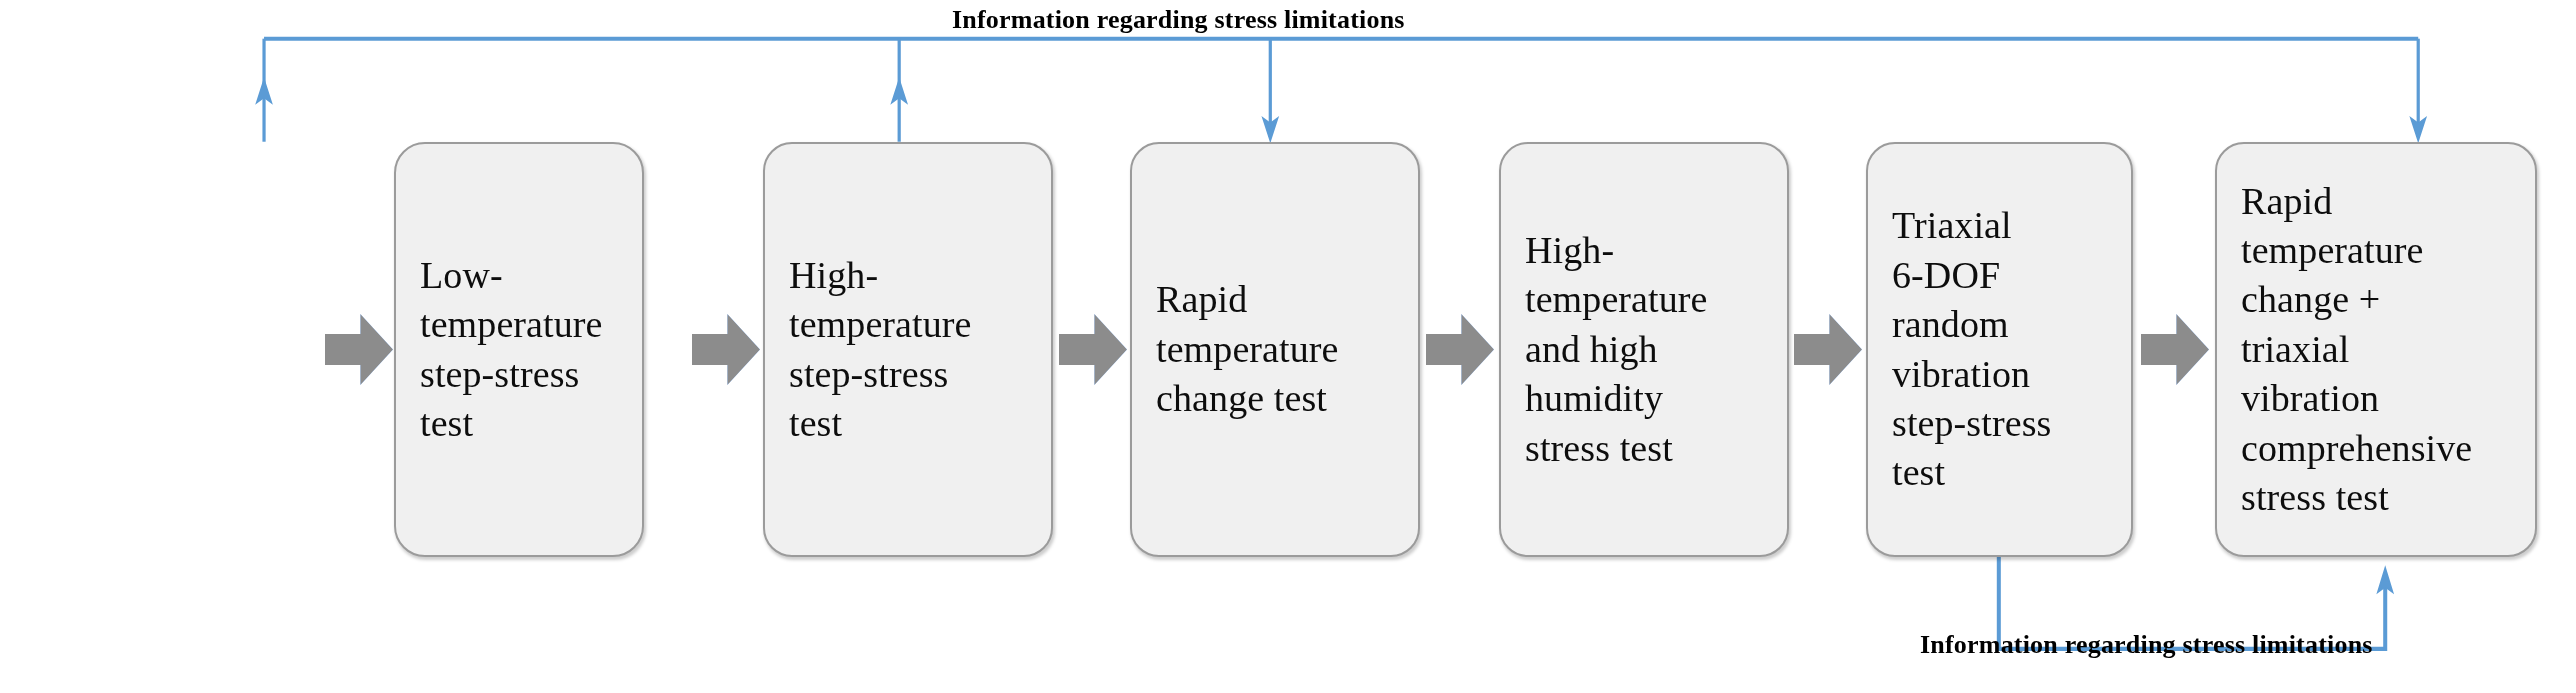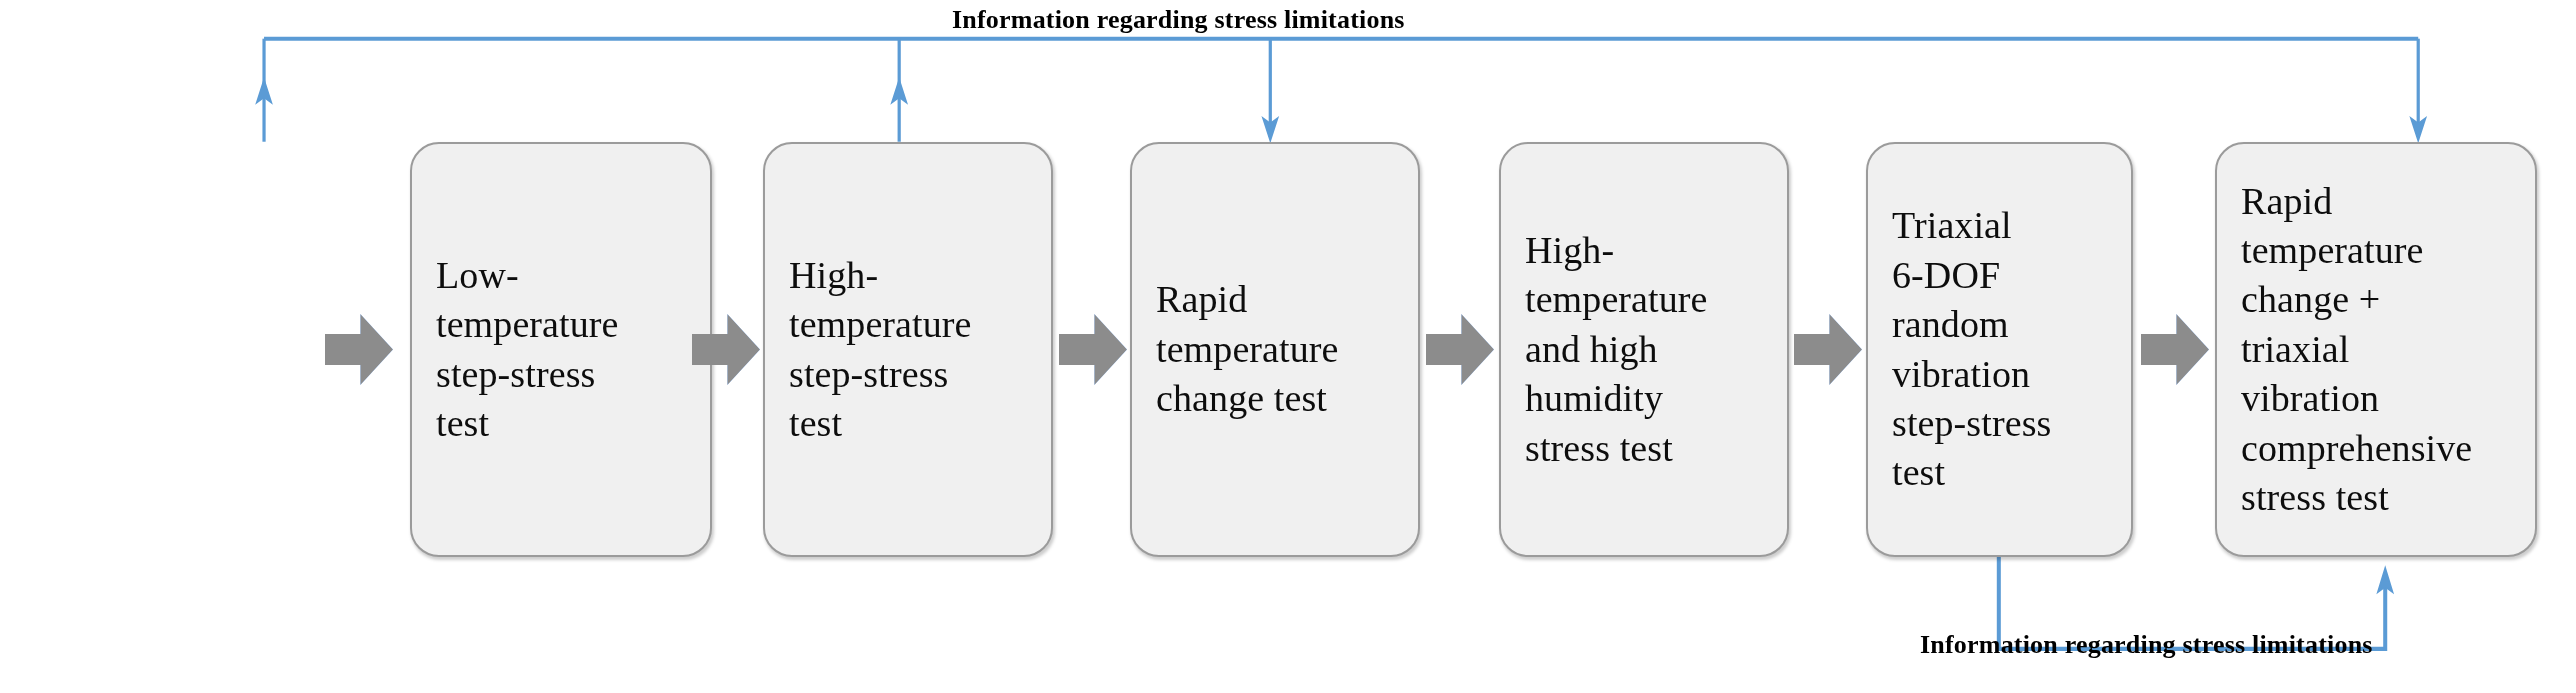--- a/index.html
+++ b/index.html
@@ -100,21 +100,21 @@
     <path d="M 1578,178 L 1567,144 L 1578,152 L 1589,144 Z" fill="#5b9bd5"></path>
 
     <path d="M 3004,48 L 3004,170" stroke="#5b9bd5" stroke-width="4" fill="none"></path>
     <path d="M 3004,178 L 2993,144 L 3004,152 L 3015,144 Z" fill="#5b9bd5"></path>
 
     <path d="M 2483,692 L 2483,806 L 2963,806 L 2963,716" stroke="#5b9bd5" stroke-width="5" fill="none"></path>
     <path d="M 2963,702 L 2974,738 L 2963,730 L 2952,738 Z" fill="#5b9bd5"></path>
   </svg>
 
 
-  <div class="node" id="node-2" style="left:410px; top:142px; width:302px; height:415px;">
+  <div class="node" id="node-2" style="left:394px; top:142px; width:250px; height:415px;border-radius:31px;">
     <span class="node-label">Low-
 temperature
 step-stress
 test</span>
   </div>
 
   <div class="node" id="node-3" style="left:763px; top:142px; width:290px; height:415px;">
     <span class="node-label">High-
 temperature
 step-stress

